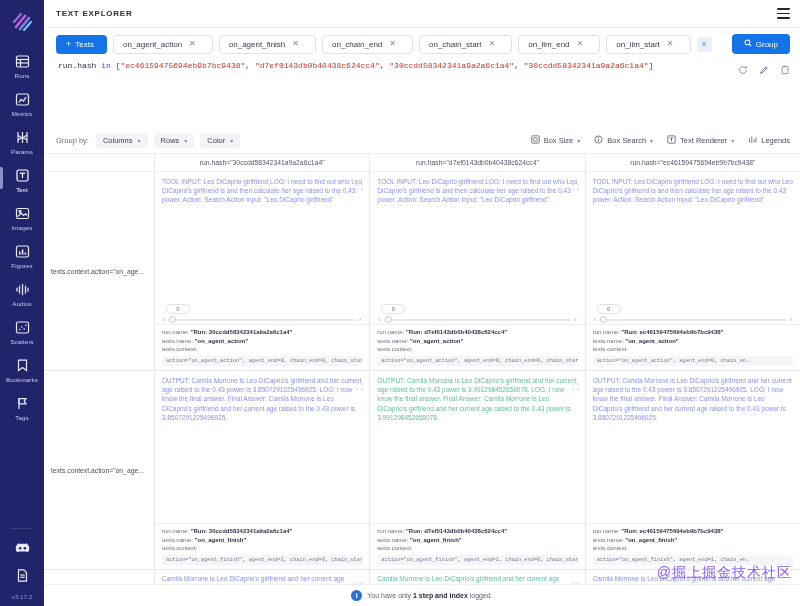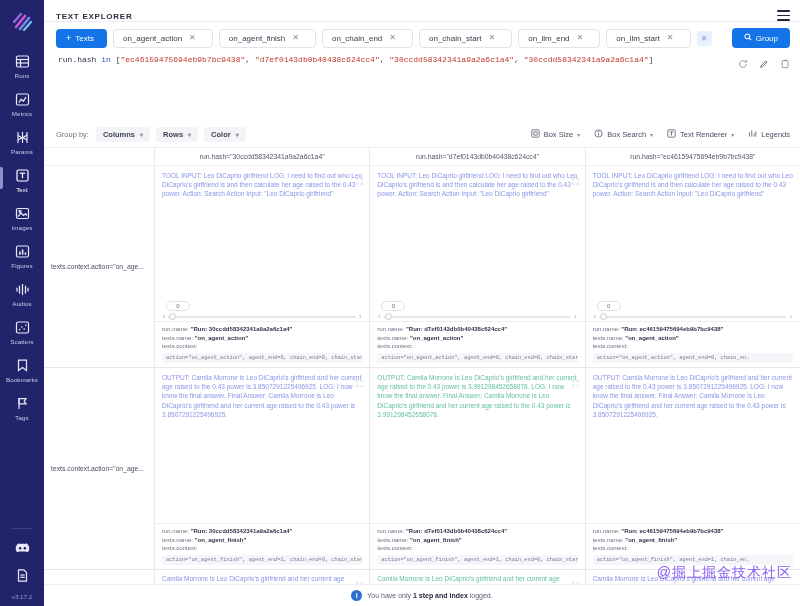--- a/index.html
+++ b/index.html
@@ -32,21 +32,21 @@
   .nav-item.active .lbl { color: #fff; }
   .sb-divider { width: 22px; height: 1px; background: #3d3f80; margin: 10px 0 6px; }
   .sb-bottom { margin-top: auto; display: flex; flex-direction: column; align-items: center; width: 100%; padding-bottom: 6px; }
   .sb-bottom .nav-item { padding: 5px 0; }
   .version { font-size: 6.2px; color: #9a9dcb; margin-top: 4px; }
 
   
   .main { flex: 1 1 auto; display: flex; flex-direction: column; min-width: 0; background:#fff; }
 
   .titlebar {
-    height: 22px; display: flex; align-items: flex-end; justify-content: space-between;
+    height: 28px; display: flex; align-items: center; justify-content: space-between;
     padding: 0 10px 0 12px; border-bottom: 1px solid #ececf2; background:#fff;
   }
   .title { font-size: 8px; font-weight: bold; letter-spacing: .75px; color: #2c2c3e; }
   .hamburger { width: 13px; height: 11px; display:flex; flex-direction:column; justify-content:space-between; cursor:pointer; }
   .hamburger i { display:block; height:1.6px; background:#25253a; border-radius:1px; }
 
   
   .chips-row {
     display: flex; align-items: center; gap: 6px; padding: 6px 10px 5px 12px; background:#fff;
   }
@@ -84,21 +84,21 @@
 
   
   .groupby-row {
     display: flex; align-items: center; gap: 6px; padding: 3px 10px 5px 12px;
     border-bottom: 1px solid #eceef3;
     margin-top: 47px;
   }
   .gb-label { font-size: 7.5px; color: #6f7080; margin-right: 1px; }
   .pill {
     background: #f2f4f8; border-radius: 3px; font-size: 7.5px; color: #3d3e52;
-    padding: 3px 7px; display: flex; align-items: center; gap: 5px; cursor: pointer; font-weight: bold;
+    padding: 3px 7px; display: flex; align-items: center; gap: 5px; cursor: pointer;
   }
   .caret { font-size: 6px; color: #8a8b9c; }
   .gb-right { margin-left: auto; display: flex; align-items: center; gap: 14px; }
   .gb-opt { display:flex; align-items:center; gap:4px; font-size:7.5px; color:#4b4c60; cursor:pointer; }
 
   
   .grid-wrap { flex: 1 1 auto; display: flex; flex-direction: column; min-height: 0; position: relative; }
   .grid { display: flex; flex: 1 1 auto; min-height: 0; }
   .rowlabels { width: 111px; flex: 0 0 111px; border-right: 1px solid #e7e9ef; display: flex; flex-direction: column; }
   .rl-spacer { height: 18px; border-bottom: 1px solid #edeff4; }

